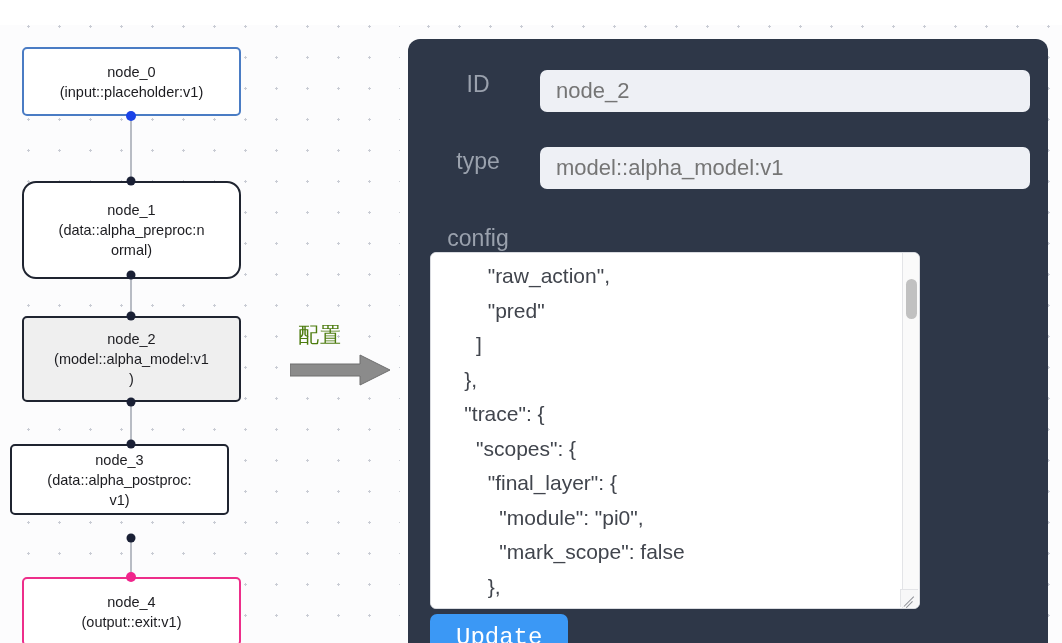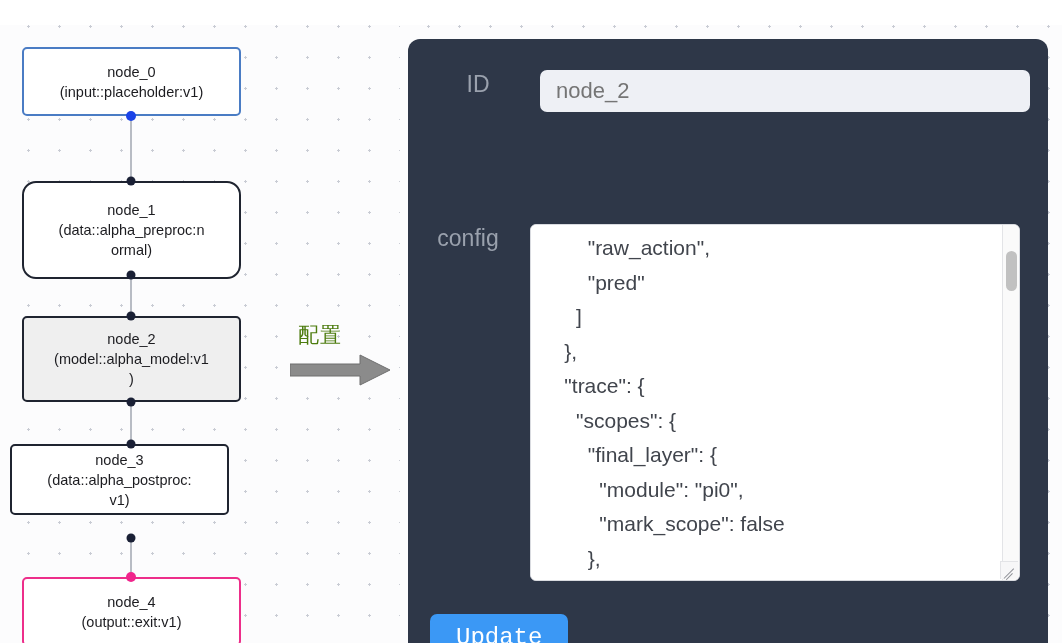--- a/index.html
+++ b/index.html
@@ -128,21 +128,21 @@
     font-family: "Liberation Sans", sans-serif;
     padding: 0 16px;
     width: 490px;
     height: 42px;
     line-height: 42px;
     outline: none;
     display: block;
   }
   #row-id   { left: 22px; top: 31px; }
   #row-type { left: 22px; top: 108px; }
-  #row-config { left: 12px; top: 185px; }
+  #row-config { left: 22px; top: 185px; flex-direction: column; }
 
   #config-textarea-wrap {
     position: relative;
     width: 490px;
     height: 357px;
     background: #ffffff;
     border-radius: 6px;
     border: 1px solid #d9dbe0;
     overflow: hidden;
   }
@@ -266,20 +266,24 @@
     </svg>
   </div>
 
   <div id="config-panel">
 
     <div class="field-row" id="row-id">
       <div class="field-label">ID</div>
       <input class="text-input" type="text" id="id-input" placeholder="node_2" style="">
     </div>
 
+    <div class="field-row" id="row-type">
+      <div class="field-label">type</div>
+      <input class="text-input" type="text" id="type-input" placeholder="model::alpha_model:v1" style="">
+    </div>
 
     <div class="field-row" id="row-config">
       <div class="field-label">config</div>
       <div id="config-textarea-wrap">
         <pre id="config-text">        "raw_action",
         "pred"
       ]
     },
     "trace": {
       "scopes": {

